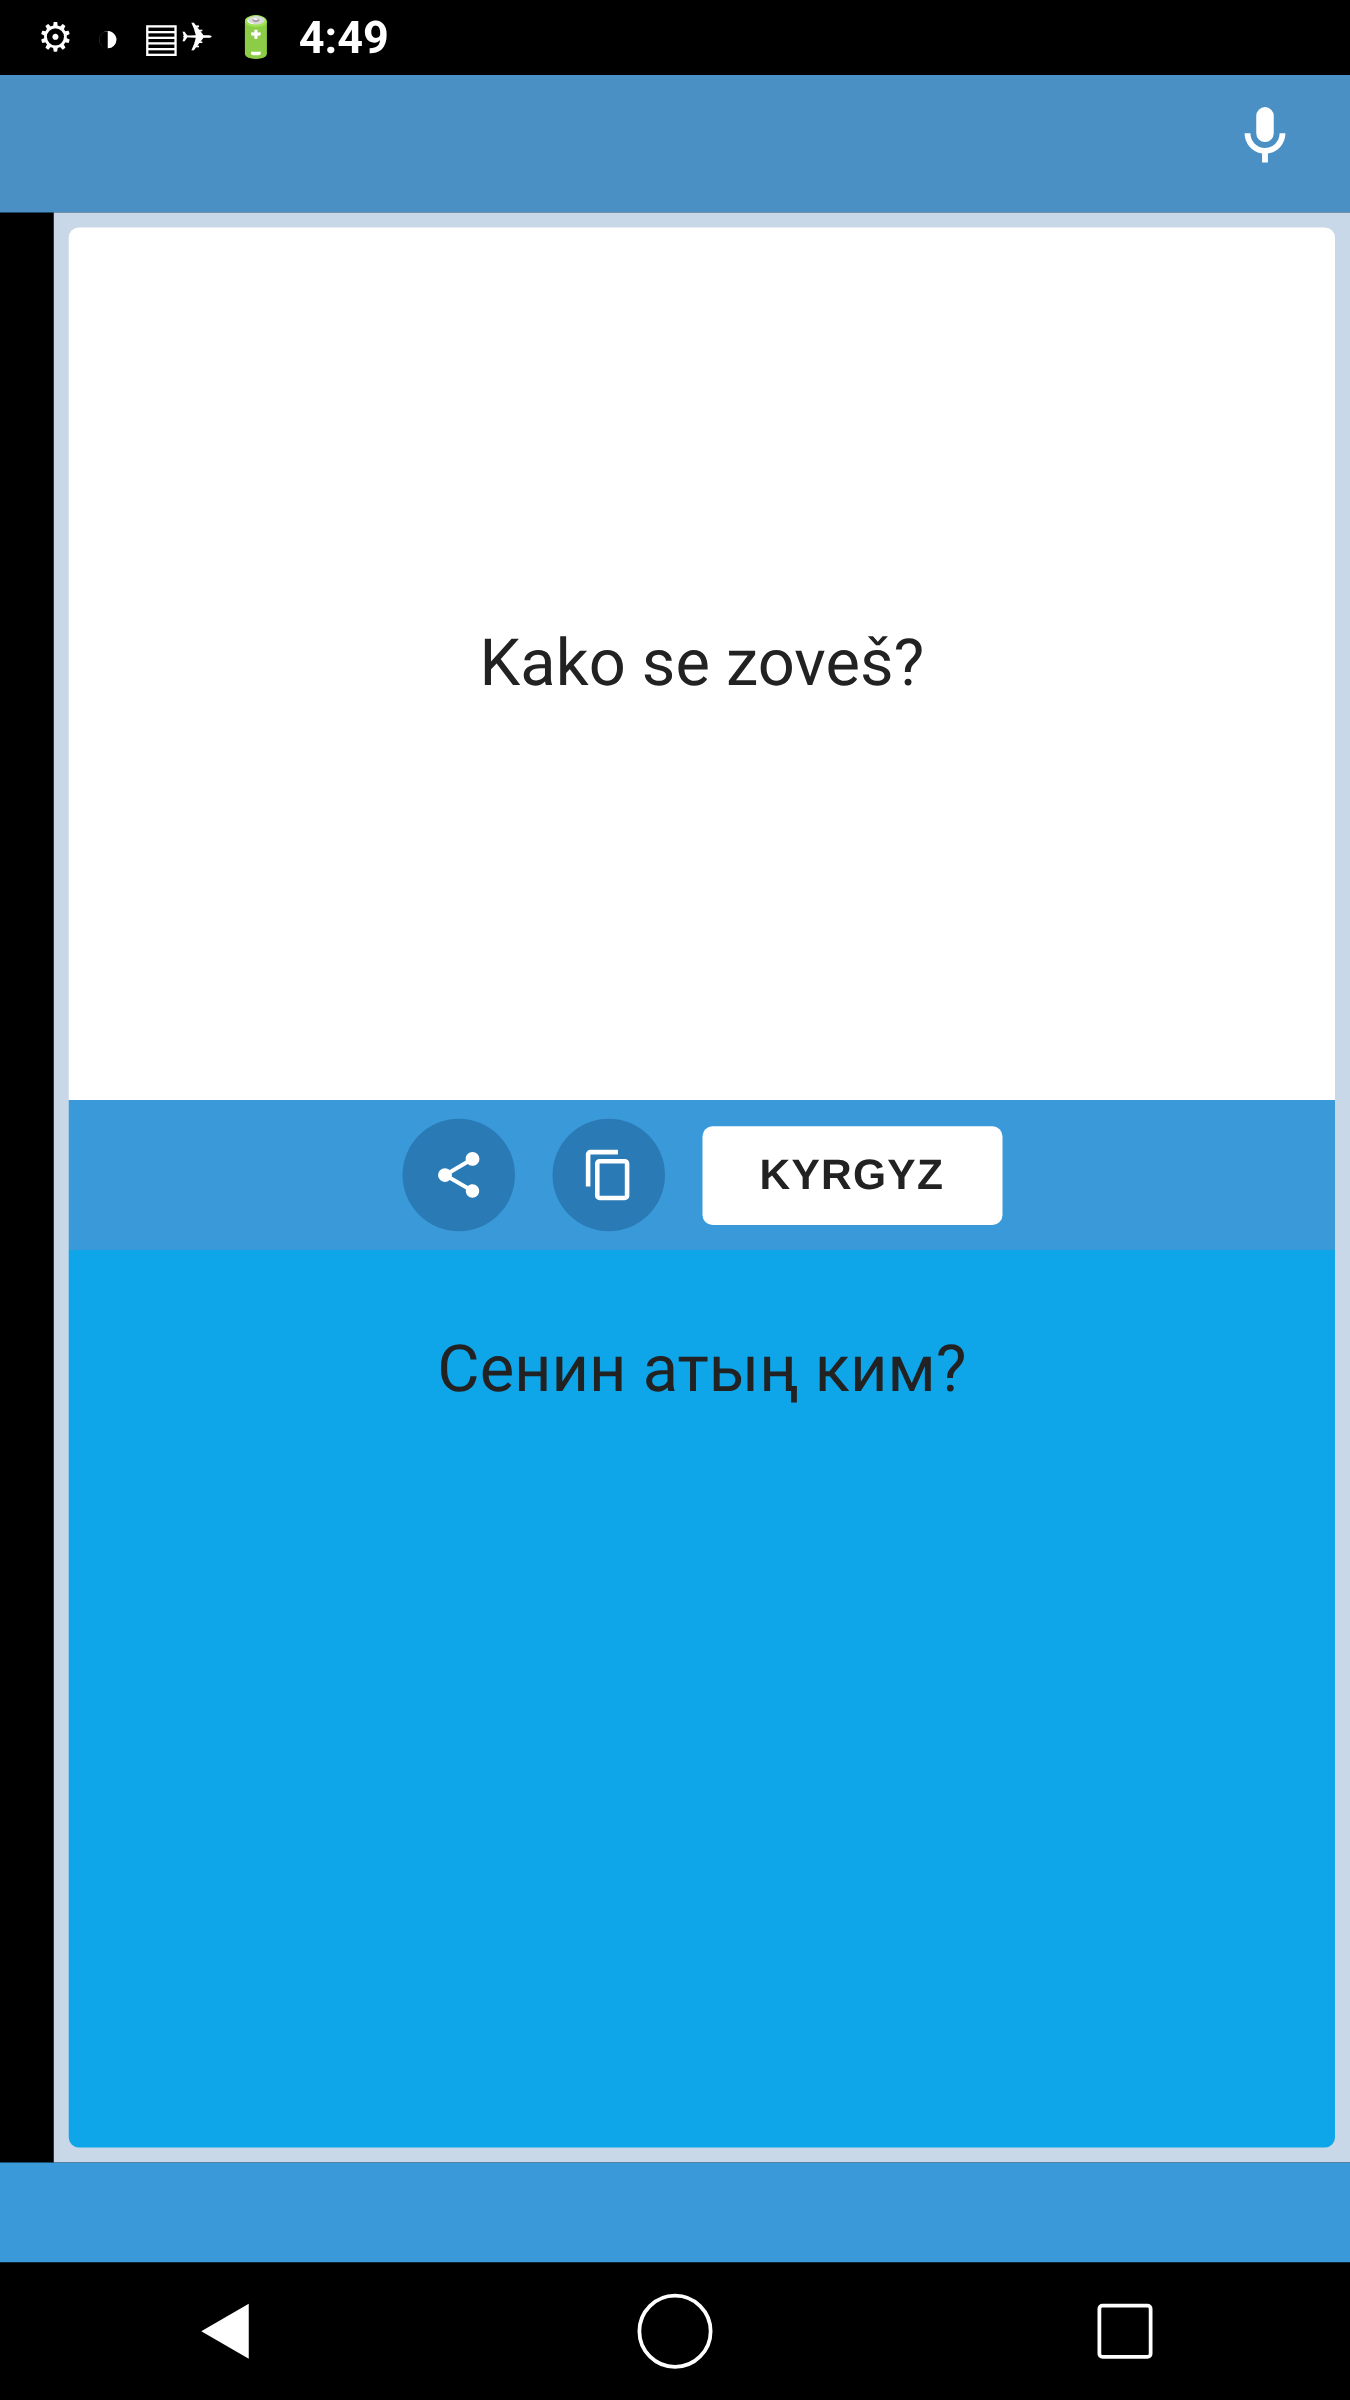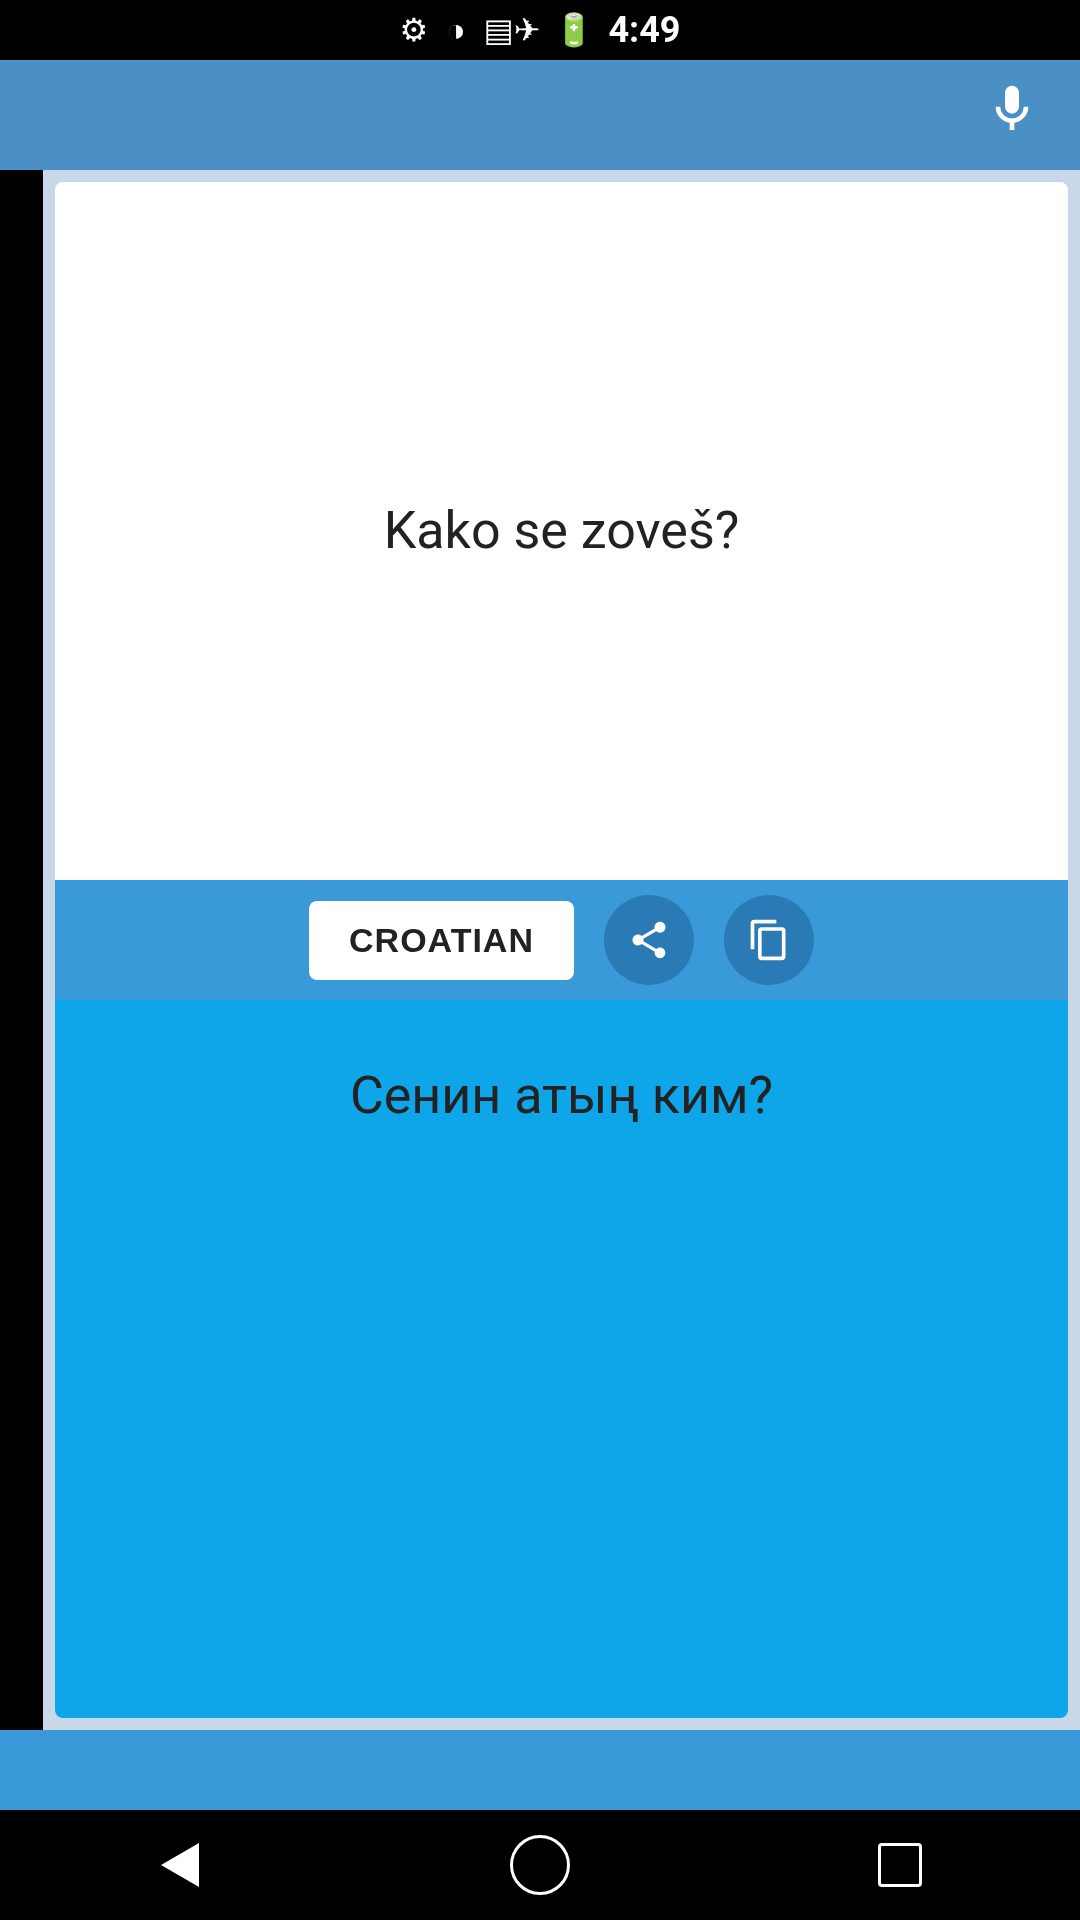--- a/index.html
+++ b/index.html
@@ -13,21 +13,21 @@
       display: flex;
       flex-direction: column;
     }
 
     
     .status-bar {
       background: #000;
       height: 60px;
       display: flex;
       align-items: center;
-      justify-content: center;
+      justify-content: flex-start;
       padding: 0 30px;
       flex-shrink: 0;
     }
 
     .status-bar-left {
       display: flex;
       align-items: center;
       gap: 18px;
     }
 
@@ -237,34 +237,34 @@
   </button>
 </div>
 
 <div class="main-content">
 
   <div class="source-box">
     <span class="source-text">Kako se zoveš?</span>
   </div>
 
   <div class="language-bar">
-    <button class="lang-button">CROATIAN</button>
 
     <button class="action-btn" title="Share">
       <svg xmlns="http://www.w3.org/2000/svg" viewBox="0 0 24 24">
         <path d="M18 16.08c-.76 0-1.44.3-1.96.77L8.91 12.7c.05-.23.09-.46.09-.7 0-.24-.04-.47-.09-.7l7.05-4.11A2.99 2.99 0 0 0 18 8c1.66 0 3-1.34 3-3s-1.34-3-3-3-3 1.34-3 3c0 .24.04.47.09.7L8.04 9.81A2.99 2.99 0 0 0 6 9c-1.66 0-3 1.34-3 3s1.34 3 3 3a2.99 2.99 0 0 0 2.04-.81l7.12 4.16c-.05.21-.08.43-.08.65 0 1.61 1.31 2.92 2.92 2.92s2.92-1.31 2.92-2.92-1.31-2.92-2.92-2.92z"></path>
       </svg>
     </button>
 
     <button class="action-btn" title="Copy">
       <svg xmlns="http://www.w3.org/2000/svg" viewBox="0 0 24 24">
         <path d="M16 1H4a2 2 0 0 0-2 2v14h2V3h12V1zm3 4H8a2 2 0 0 0-2 2v14a2 2 0 0 0 2 2h11a2 2 0 0 0 2-2V7a2 2 0 0 0-2-2zm0 16H8V7h11v14z"></path>
       </svg>
     </button>
 
+    <button class="lang-button">KYRGYZ</button>
   </div>
 
   <div class="target-box">
     <span class="target-text">Сенин атың ким?</span>
   </div>
 
 </div>
 
 <div class="bottom-bar"></div>
 

